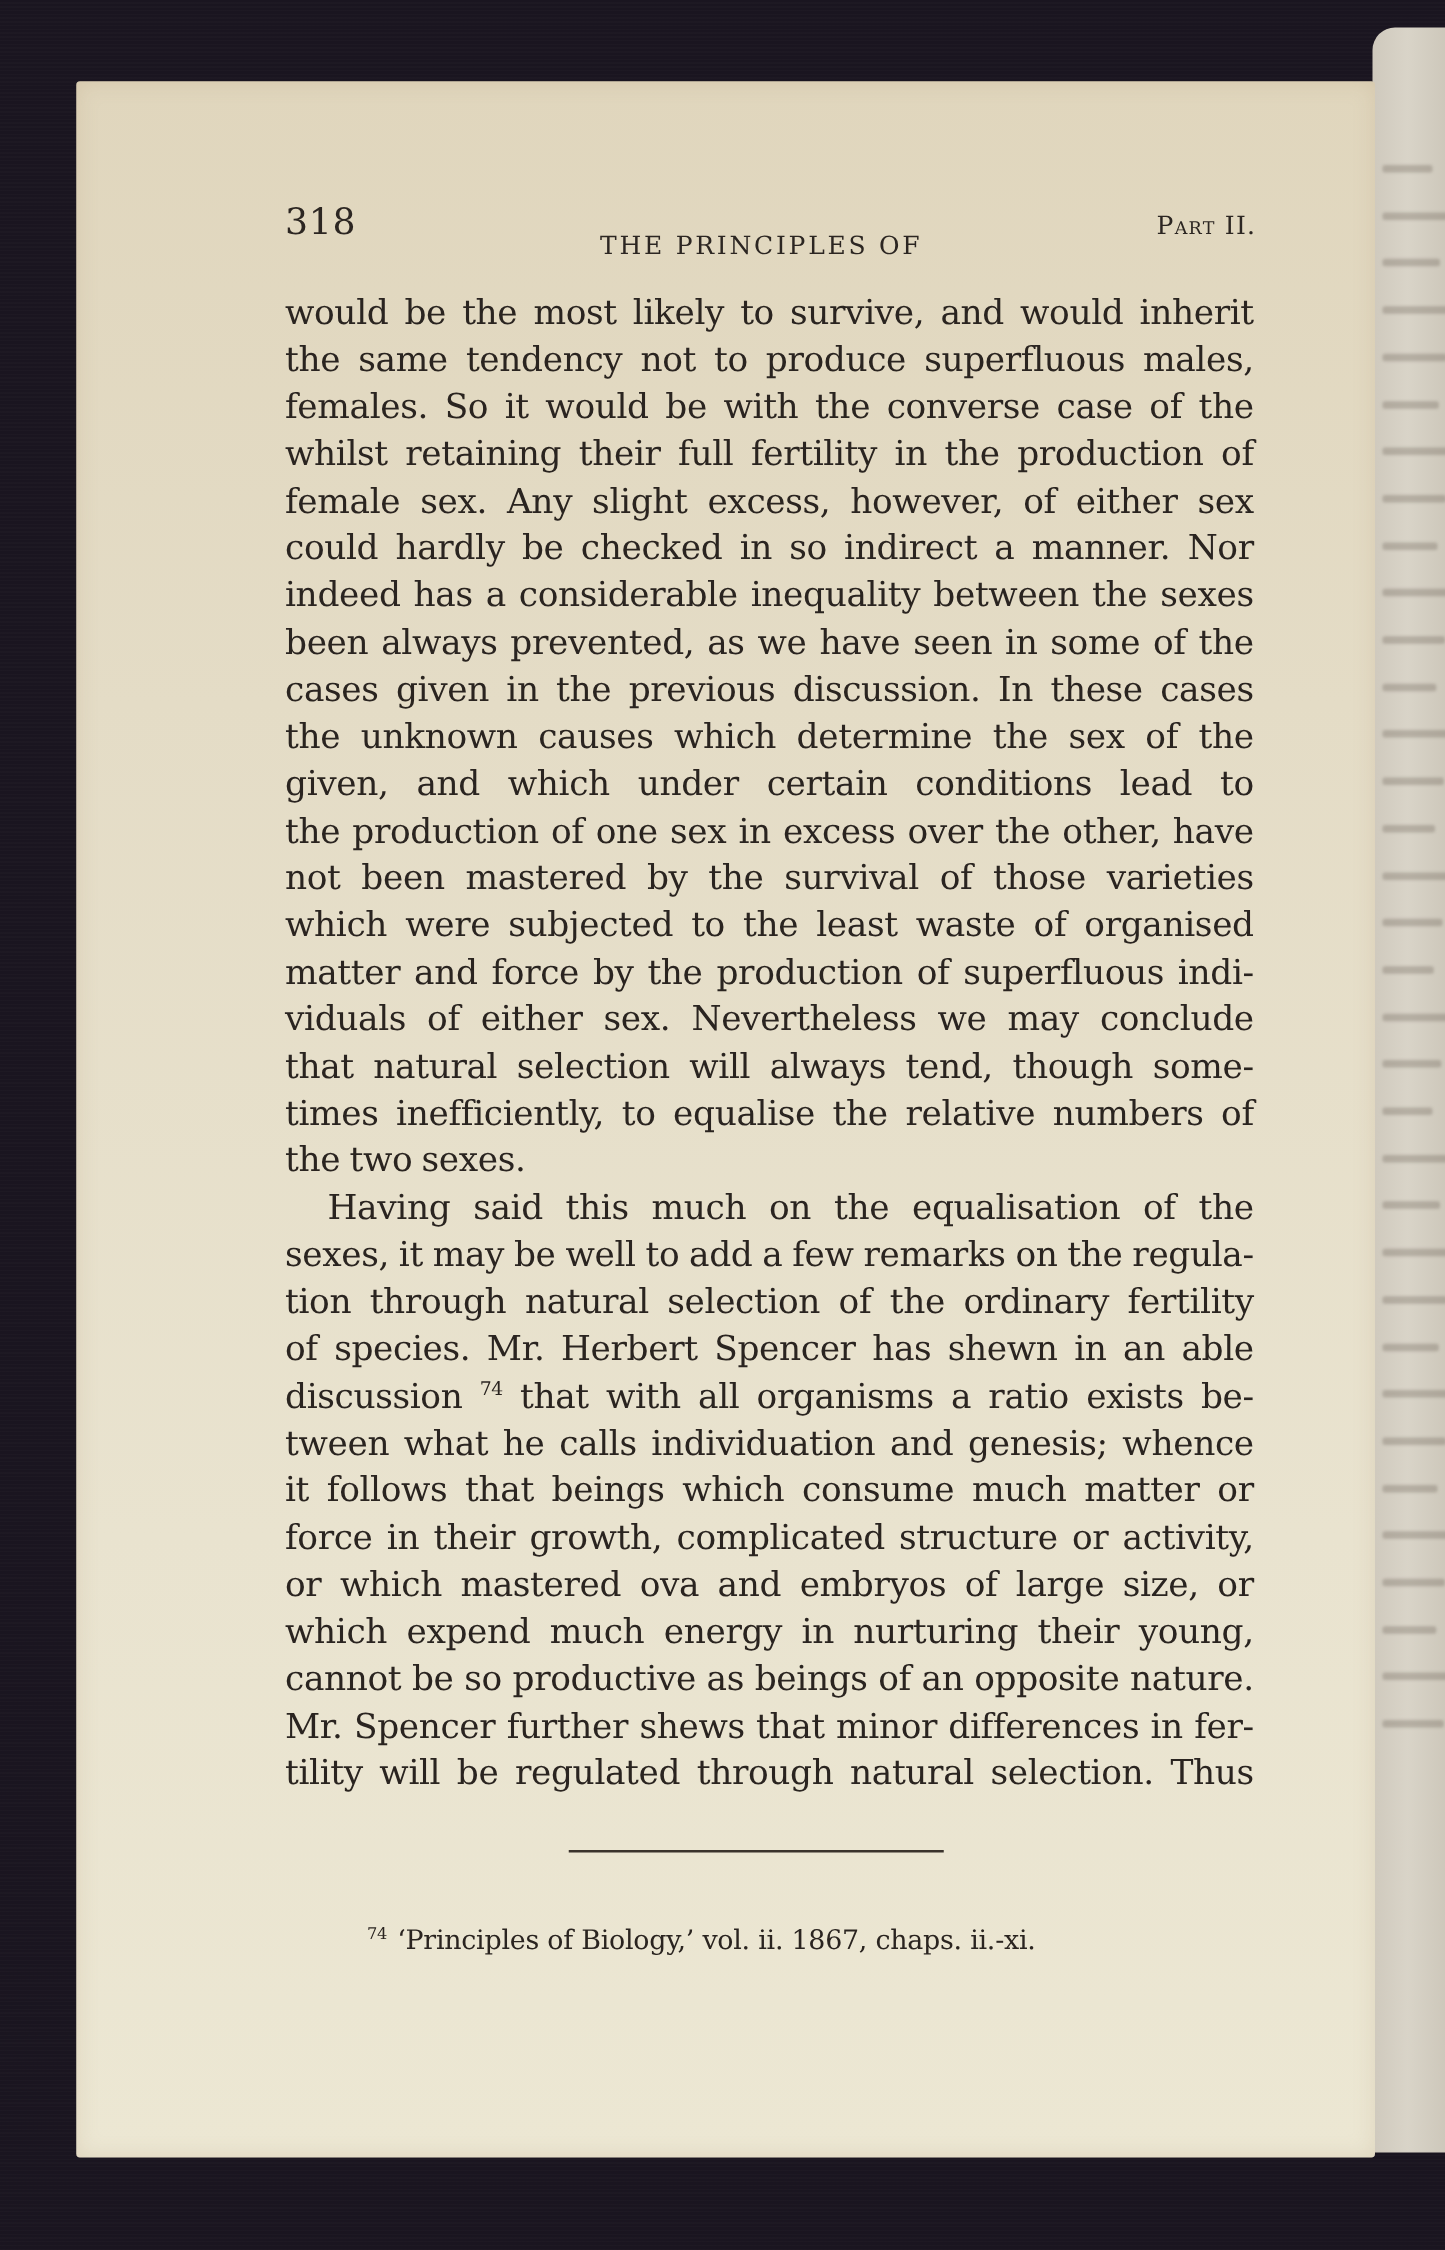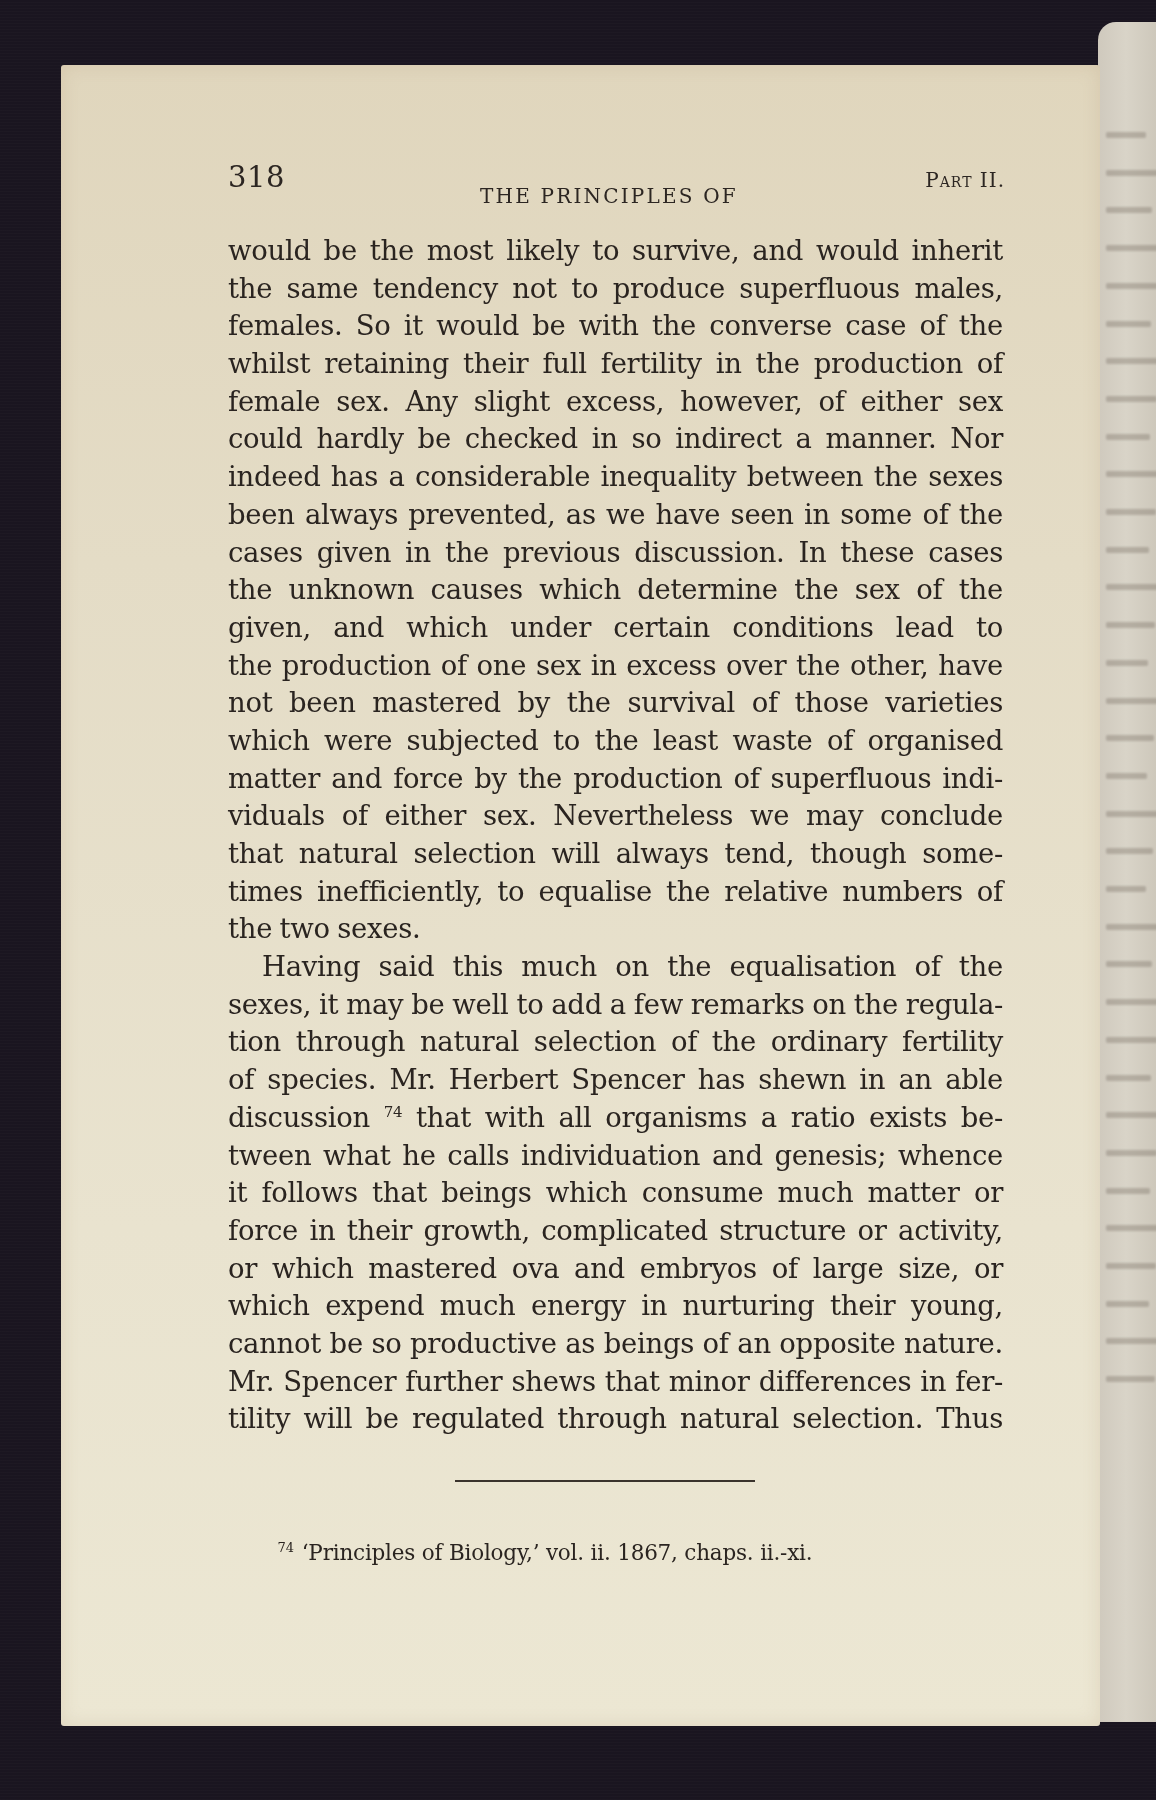--- a/index.html
+++ b/index.html
@@ -49,21 +49,21 @@
     letter-spacing:-0.3px; word-spacing:-1px;
   }
   .line.last { text-align-last:left; }
   .line.indent { padding-left:34px; }
   sup { font-size:15px; vertical-align:10px; line-height:0; }
   .rule {
     position:absolute; left:455px; top:1480px; width:300px; height:2px;
     background:#3a332c;
   }
   .footnote {
-    position:absolute; left:0; width:1090px; top:1540px; text-align:center;
+    position:absolute; left:16px; width:1090px; top:1540px; text-align:center;
     color:#2a2420; font-size:21.5px; letter-spacing:-0.2px;
   }
   .footnote .fn-mark { font-size:13px; vertical-align:8px; margin-right:8px; }
 </style>
 </head>
 <body>
 
 <div class="backdrop"></div>
 
 <div class="next-page" id="nextPage">

